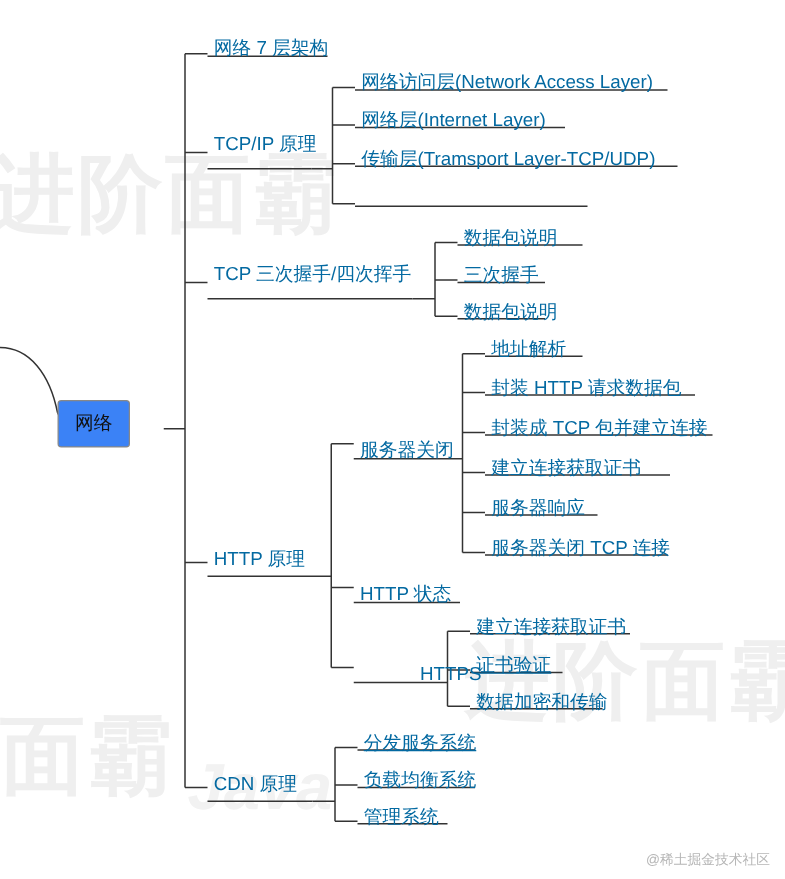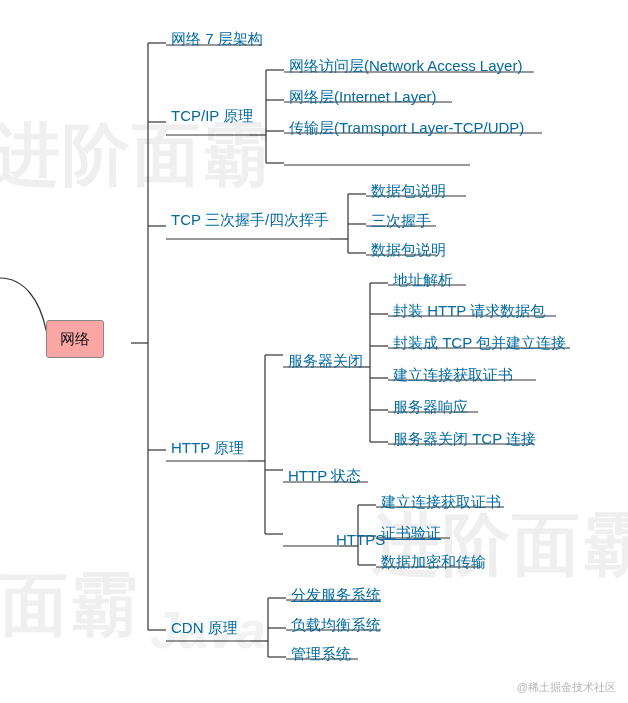--- a/index.html
+++ b/index.html
@@ -42,21 +42,21 @@
   }
   .node {
     position: absolute;
     z-index: 2;
     font-size: 15px;
     color: #0369a1;
     white-space: nowrap;
     line-height: 1.2;
   }
   .root-node {
-    background: #fca5a5;
+    background: #3b82f6;
     border: 1px solid #888;
     border-radius: 3px;
     padding: 9px 13px;
     font-size: 15px;
     color: #111;
   }
   .leaf {
     padding: 2px 4px 3px 4px;
   }
   .credit {

